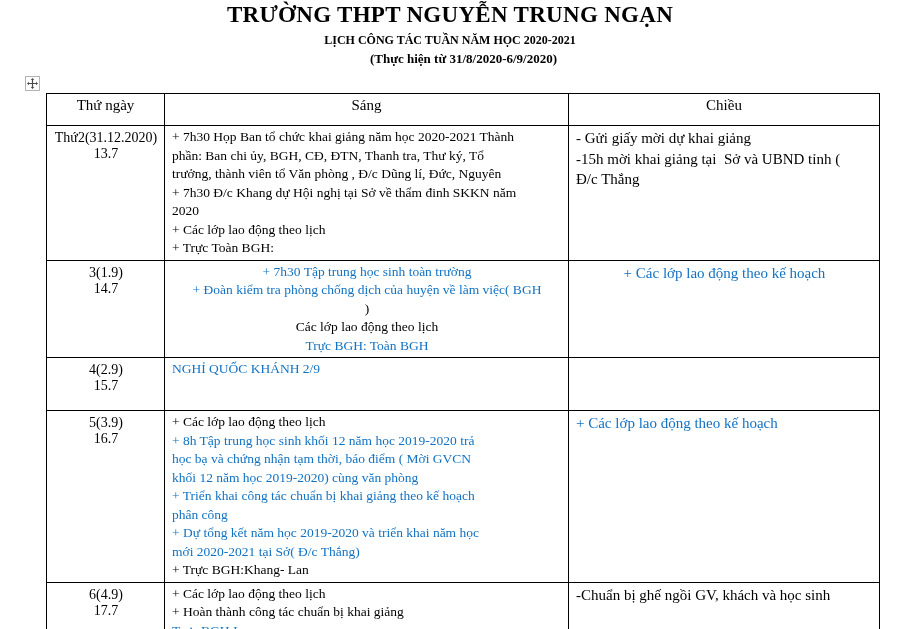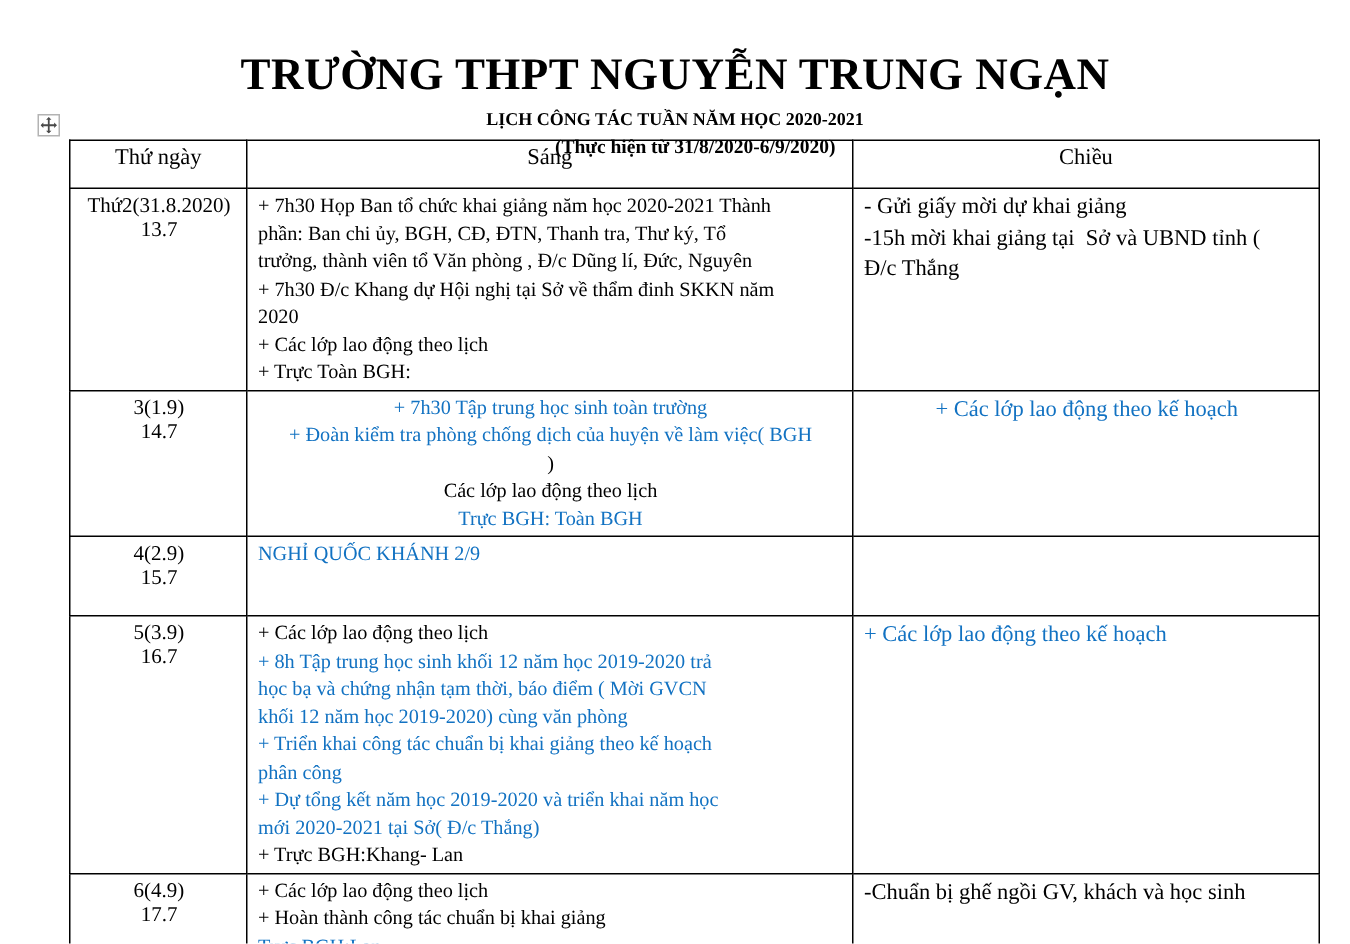--- a/index.html
+++ b/index.html
@@ -5,21 +5,21 @@
   :root { --accent: #1272C2; --border: #000000; --text: #000000; }
   * { box-sizing: border-box; }
   html, body { margin: 0; padding: 0; }
   body {
     width: 900px; height: 629px; overflow: hidden;
     background: #ffffff; color: var(--text);
     font-family: "Liberation Serif", serif;
     position: relative;
   }
   .doc-header { position: absolute; top: 0; left: 0; width: 100%; text-align: center; }
-  .title { margin-top: 33px; font-size: 30px; font-weight: bold; letter-spacing: 0.3px; }
+  .title { margin-top: 2px; font-size: 23px; font-weight: bold; letter-spacing: 0.3px; }
   .subtitle { margin-top: 5px; font-size: 12px; font-weight: bold; }
   .range { margin-top: 3px; font-size: 13px; font-weight: bold; margin-left: 27px; }
 
   .move-handle {
     position: absolute; left: 25px; top: 76px; width: 15px; height: 15px;
     border: 1px solid #b3b3b3; background: #ffffff;
     display: flex; align-items: center; justify-content: center;
   }
 
   table.schedule {
@@ -72,21 +72,21 @@
   <thead>
     <tr>
       <th>Thứ ngày</th>
       <th>Sáng</th>
       <th>Chiều</th>
     </tr>
   </thead>
   <tbody>
       <tr>
         <td class="day-cell">
-          <div class="day-label">Thứ2(31.8.2020)</div>
+          <div class="day-label">Thứ2(31.12.2020)</div>
           <div class="lunar-date">13.7</div>
         </td>
         <td class="morning-cell">
           <p class="para black">+ 7h30 Họp Ban tổ chức khai giảng năm học 2020-2021 Thành
 phần: Ban chi ủy, BGH, CĐ, ĐTN, Thanh tra, Thư ký, Tổ
 trưởng, thành viên tổ Văn phòng , Đ/c Dũng lí, Đức, Nguyên</p>
           <p class="para black">+ 7h30 Đ/c Khang dự Hội nghị tại Sở về thẩm đinh SKKN năm
 2020</p>
           <p class="para black">+ Các lớp lao động theo lịch</p>
           <p class="para black">+ Trực Toàn BGH:</p>

